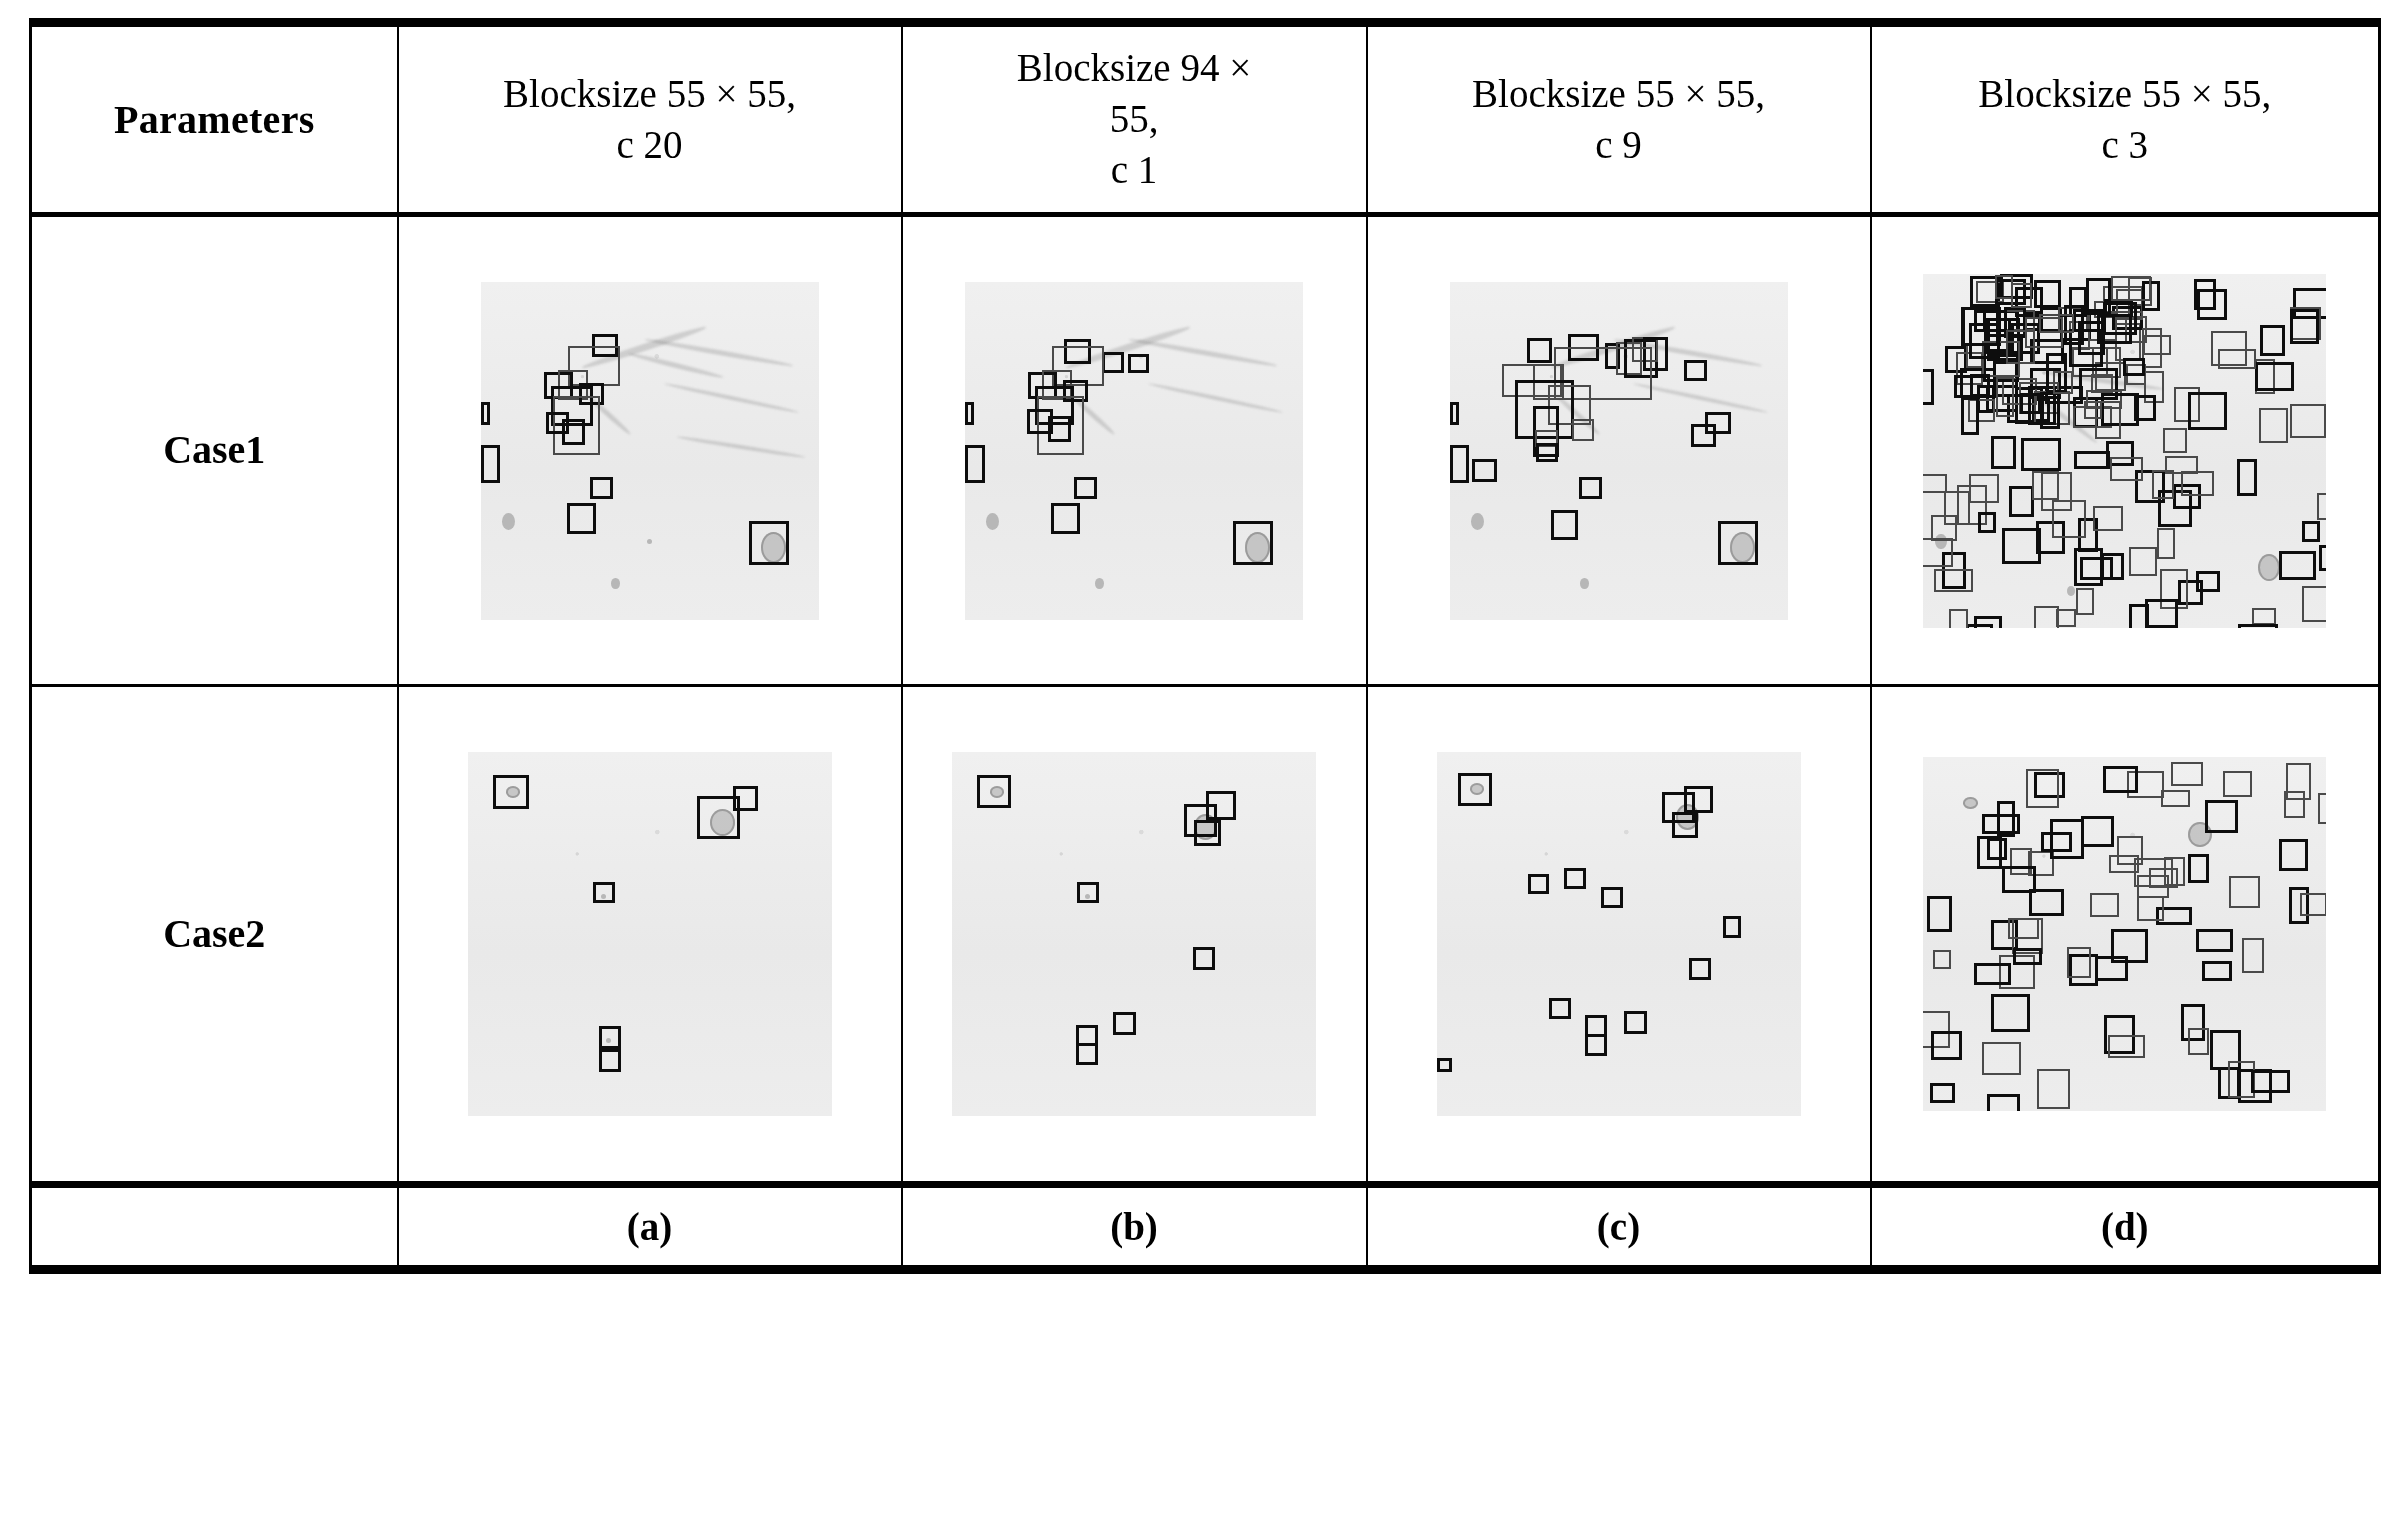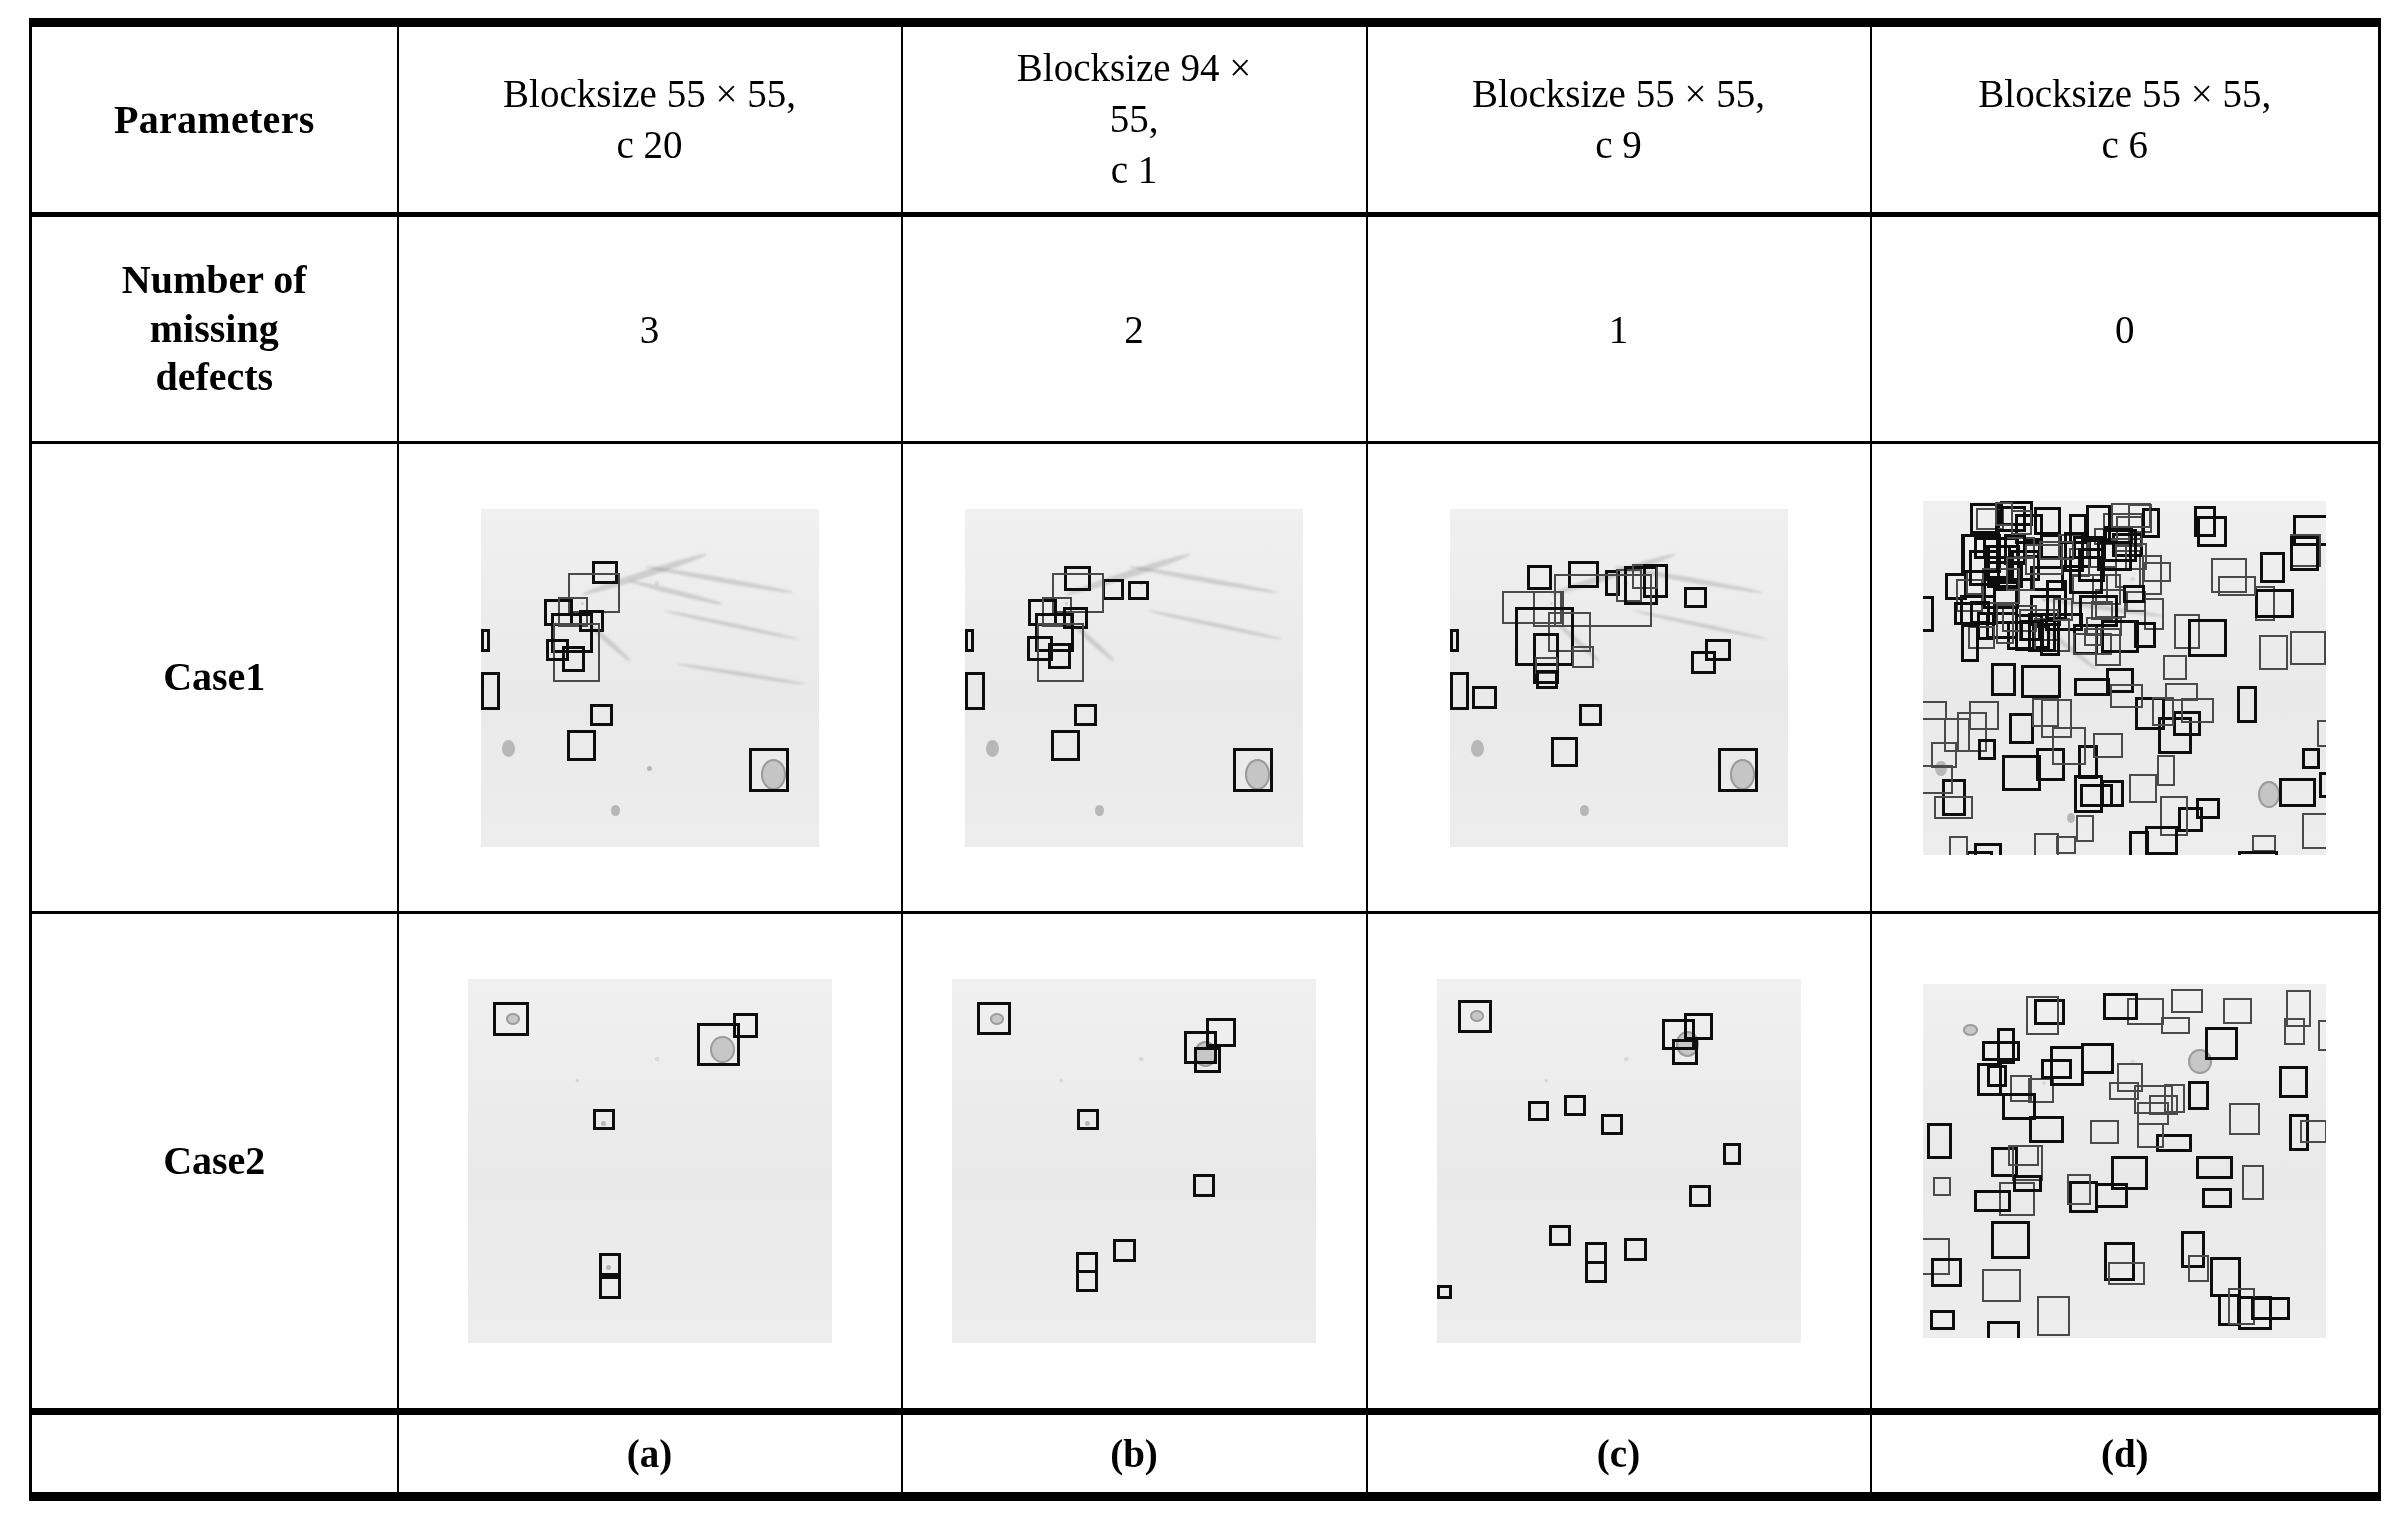--- a/index.html
+++ b/index.html
@@ -118,38 +118,25 @@
     </td>
     <td>
       <div class="hdr-col">
         <div>Blocksize 55 × 55,</div>
         <div>c 9</div>
       </div>
     </td>
     <td>
       <div class="hdr-col">
         <div>Blocksize 55 × 55,</div>
-        <div>c 6</div>
+        <div>c 3</div>
       </div>
     </td>
   </tr>
 
-  <tr class="r-count">
-    <td>
-      <div class="rowlabel">
-        <div>Number of</div>
-        <div>missing</div>
-        <div>defects</div>
-      </div>
-    </td>
-    <td class="numcell">3</td>
-    <td class="numcell">2</td>
-    <td class="numcell">1</td>
-    <td class="numcell">0</td>
-  </tr>
 
   <tr class="r-case1">
     <td>
       <div class="rowlabel">Case1</div>
     </td>
 
     <td>
       <div class="panel-wrap">
         <div class="panel p-case1">
           <div class="grain"></div>

